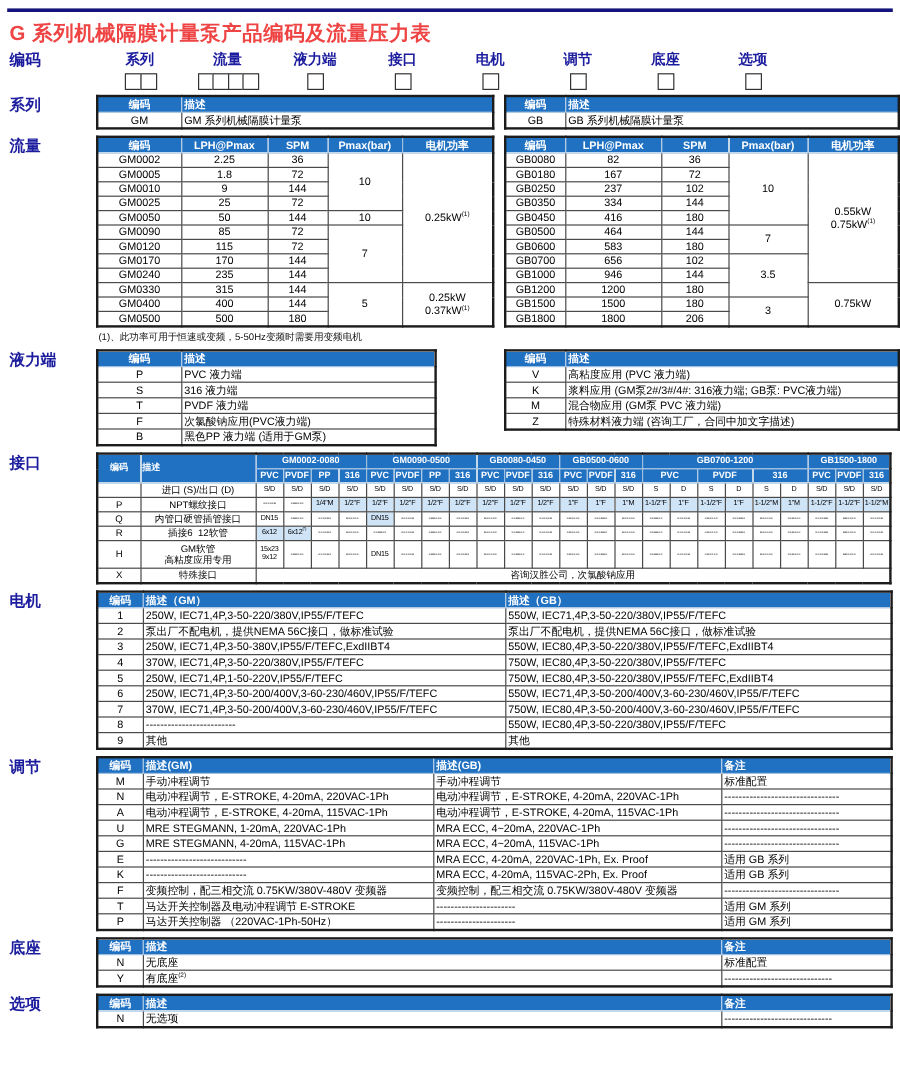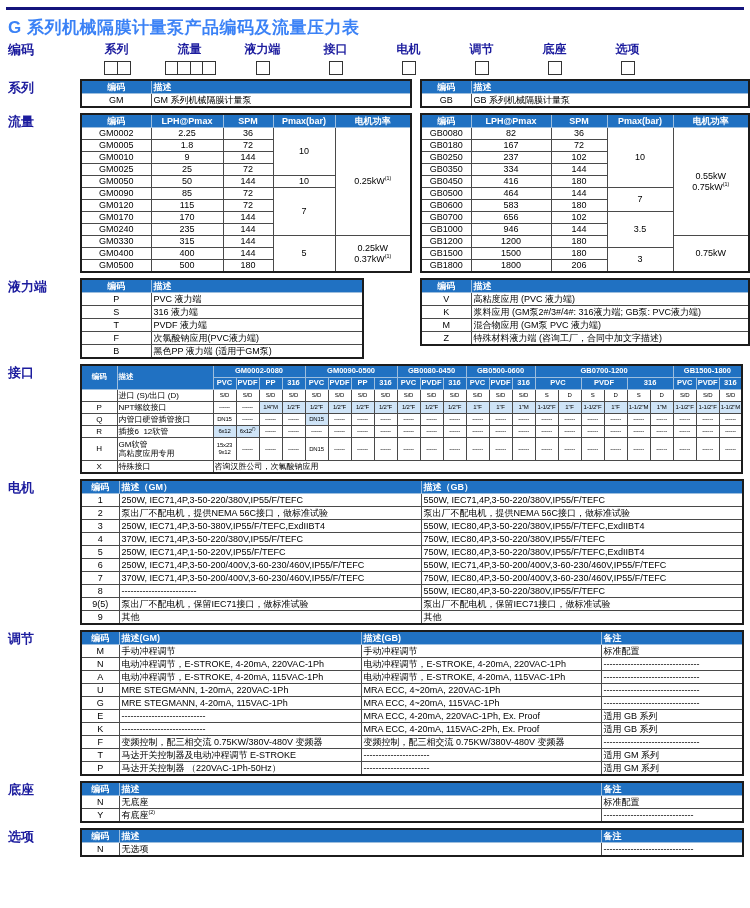--- a/index.html
+++ b/index.html
@@ -1,40 +1,40 @@
 <!DOCTYPE html>
 <html><head>
 <meta charset="utf-8">
 <style>
   html,body{margin:0;padding:0;}
   body{width:750px;height:908px;overflow:hidden;background:#fff;color:#000;
        font-family:"Liberation Sans","DejaVu Sans",sans-serif;}
   .toprule{height:3px;background:#14147c;margin:7px 6px 0 6px;}
-  .title{color:#3b82f6;font-size:17px;font-weight:bold;margin:6px 0 2px 8px;letter-spacing:.5px;}
+  .title{color:#ef4444;font-size:17px;font-weight:bold;margin:6px 0 2px 8px;letter-spacing:.5px;}
   .coderow{display:flex;padding-left:8px;margin-top:2px;}
   .sec-label{width:72px;flex:0 0 72px;font-weight:bold;color:#1c1c9e;font-size:13px;}
   .segments{display:flex;}
   .seg{width:73px;text-align:center;}
   .seg-label{font-weight:bold;color:#1c1c9e;font-size:12px;margin-bottom:3px;}
   .seg-boxes{display:flex;justify-content:center;height:13px;}
   .cbox{width:12px;height:12px;border:1.5px solid #333;background:#fff;margin-right:-1.5px;display:inline-block;}
   .sec{display:flex;padding-left:8px;margin-top:5px;}
   .pair{display:flex;}
   .pleft{width:340px;flex:0 0 340px;}
   table.dt{border-collapse:collapse;table-layout:fixed;border:2px solid #1c1c1c;}
   .dt th,.dt td{border:1px solid #4a4a4a;overflow:hidden;white-space:nowrap;font-size:9px;height:12px;line-height:1.15;padding:0 2px;}
   .dt th{background:#2071c2;color:#fff;border-color:#9dbede;font-weight:bold;}
   .c{text-align:center}.l{text-align:left}
   .note{font-size:8px;margin:2px 0 0 2px;color:#111;}
   .flow td{height:11px;}
   .pw{line-height:1.9;}
   .ifc th,.ifc td{font-size:6.5px;height:11px;padding:0 1px;}
   .ifc th{font-size:7.5px;}
   .ifc td.code,.ifc td.desc{font-size:8px;}
-  .ifc td.desc{white-space:pre;}
+  .ifc td.desc{white-space:pre;text-align:center;}
   .ifc td.val{font-size:6px;letter-spacing:-.2px;padding:0;}
   .ifc tr.tall td{height:22px;}
   .hl{background:#cfe4f7;}
   sup{font-size:.6em;vertical-align:super;line-height:0;}
 </style>
 </head>
 <body>
 
 <div class="toprule"></div>
 <div class="title">G 系列机械隔膜计量泵产品编码及流量压力表</div>
@@ -232,20 +232,21 @@
                 <td class="c">144</td>
               </tr>
               <tr>
                 <td class="c">GM0500</td>
                 <td class="c">500</td>
                 <td class="c">180</td>
               </tr>
             </tbody>
           </table>
         </div>
+      <div class="note">(1)、此功率可用于恒速或变频，5-50Hz变频时需要用变频电机</div>
     </div>
     <div>
         <div id="m-flow-gb">
           <table class="dt flow" style="width: 328px;">
             <colgroup>
               <col style="width: 50px;">
               <col style="width: 80px;">
               <col style="width: 56px;">
               <col style="width: 66px;">
               <col style="width: 76px;">
@@ -676,25 +677,20 @@
               <td class="c">7</td>
               <td class="l">370W, IEC71,4P,3-50-200/400V,3-60-230/460V,IP55/F/TEFC</td>
               <td class="l">750W, IEC80,4P,3-50-200/400V,3-60-230/460V,IP55/F/TEFC</td>
             </tr>
             <tr>
               <td class="c">8</td>
               <td class="l">-------------------------</td>
               <td class="l">550W, IEC80,4P,3-50-220/380V,IP55/F/TEFC</td>
             </tr>
             <tr>
-              <td class="c">9(5)</td>
-              <td class="l">泵出厂不配电机，保留IEC71接口，做标准试验</td>
-              <td class="l">泵出厂不配电机，保留IEC71接口，做标准试验</td>
-            </tr>
-            <tr>
               <td class="c">9</td>
               <td class="l">其他</td>
               <td class="l">其他</td>
             </tr>
           </tbody>
         </table>
       </div>
   </div>
 </div>
 

